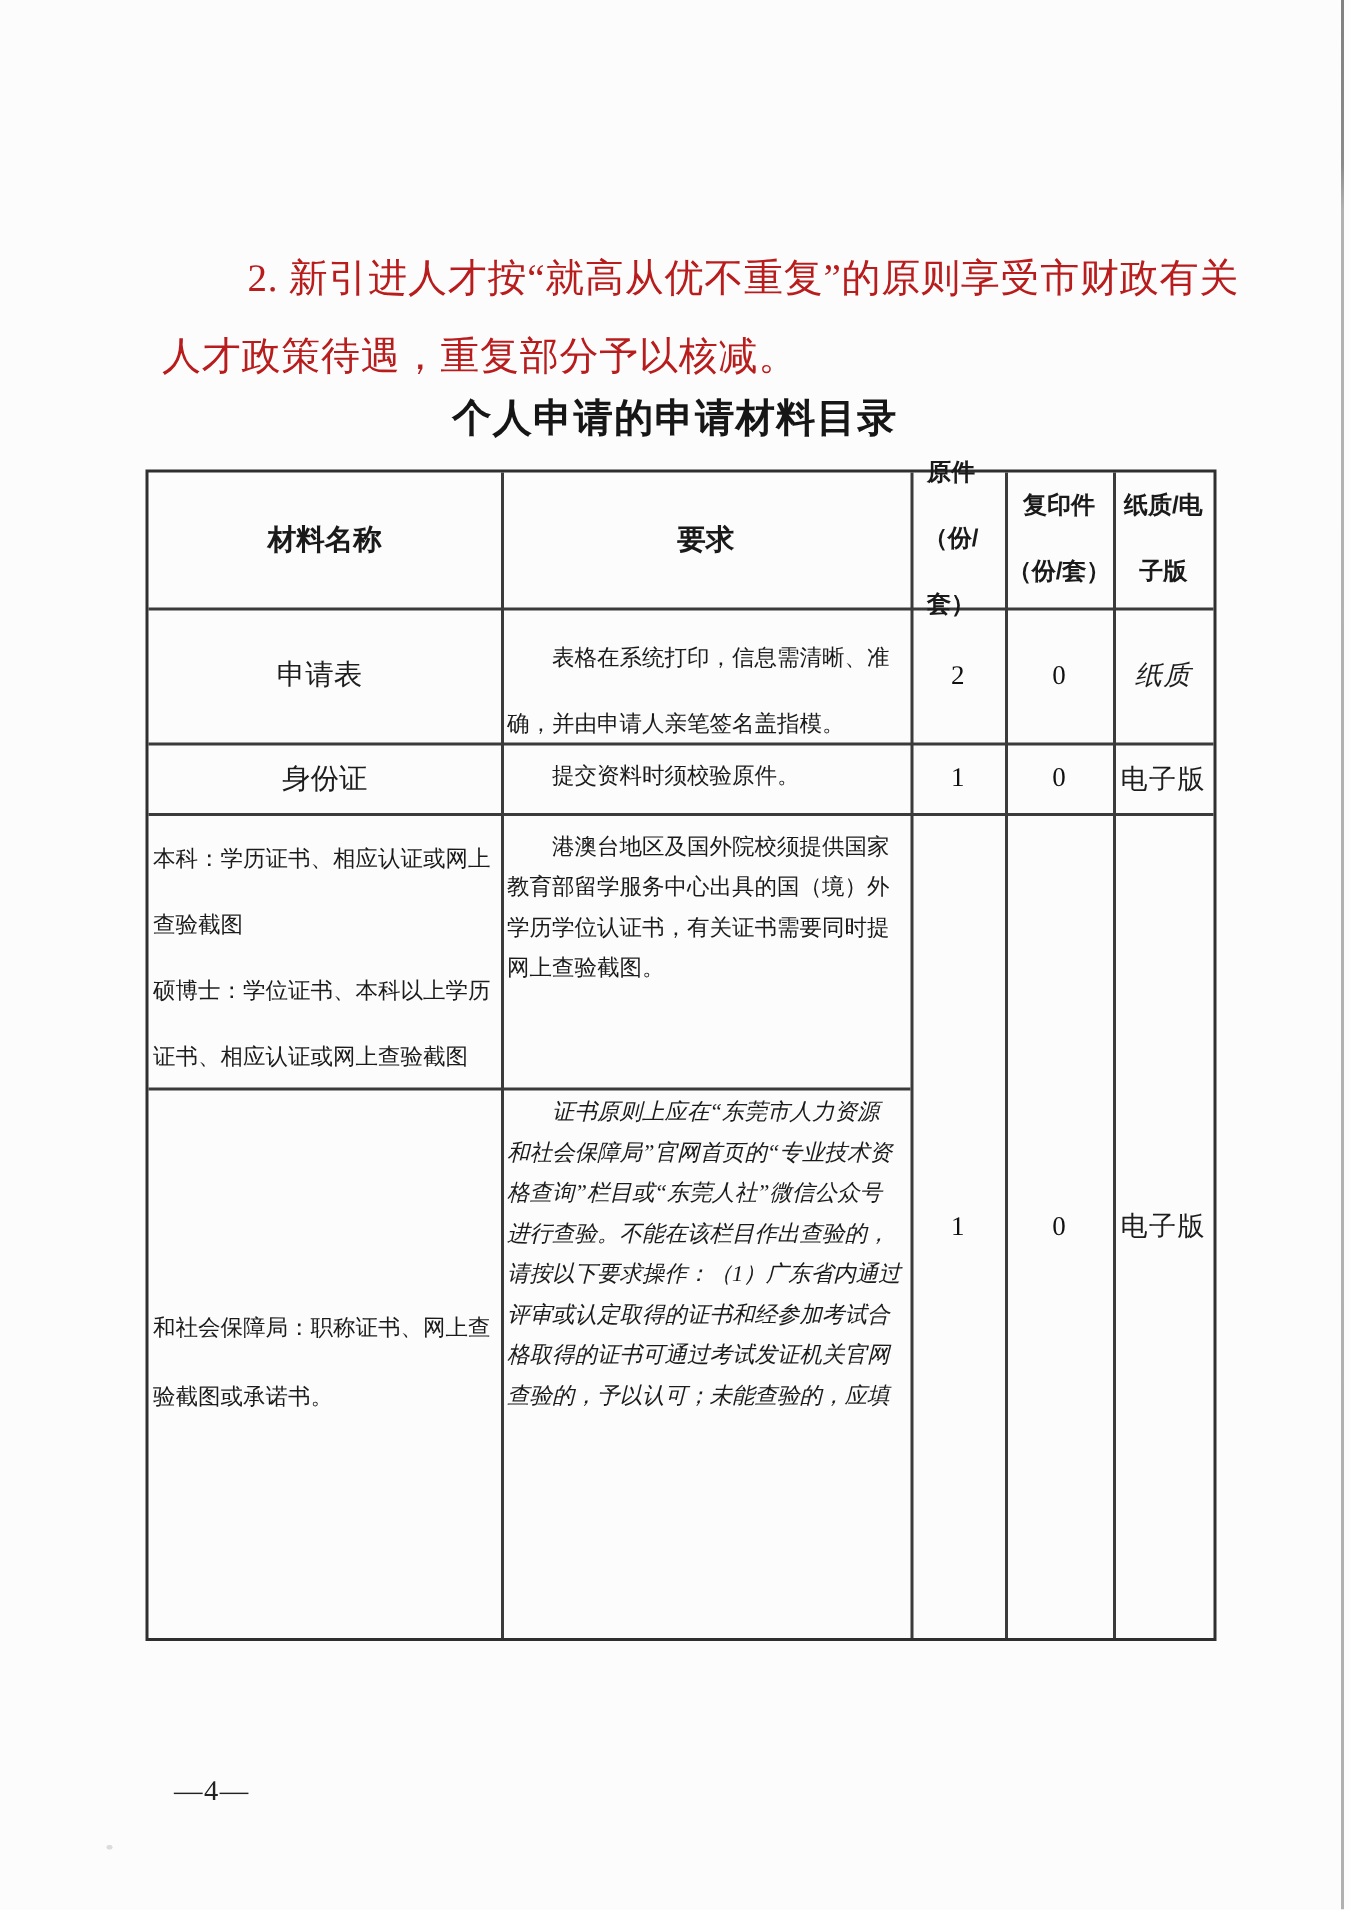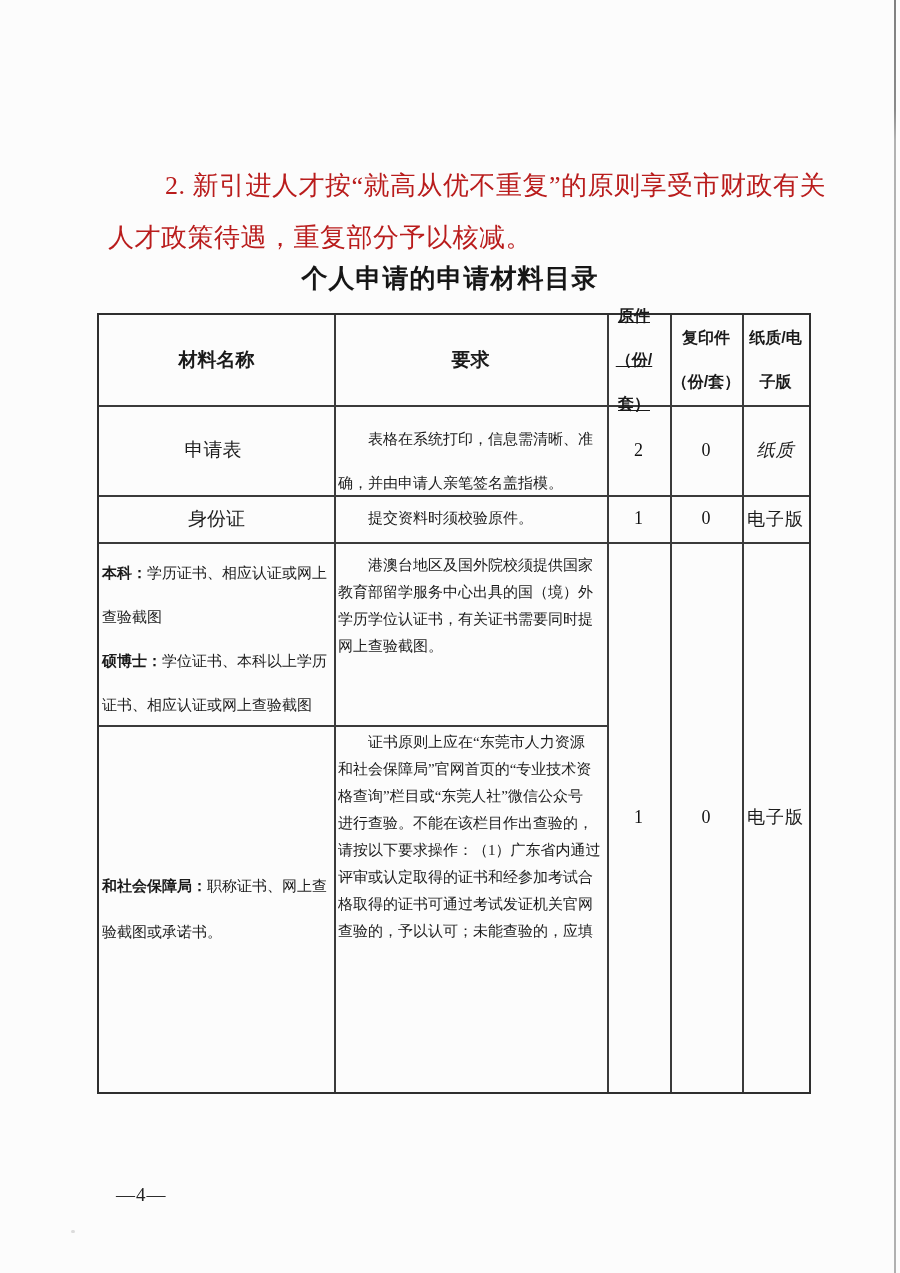--- a/index.html
+++ b/index.html
@@ -46,21 +46,21 @@
   .num-cell{font-size:18px;color:#111;}
   .medium-cell{font-size:18px;color:#1d1d1d;letter-spacing:1px;}
 
   .req-text{
     font-size:15px;line-height:27px;white-space:pre;
     text-indent:30px;color:#1b1b1b;letter-spacing:0;
   }
   .mat-par{
     font-size:15px;line-height:44px;margin:0;color:#1b1b1b;
   }
-  .mat-par b{font-family:"Liberation Sans","DejaVu Sans",sans-serif;font-weight:bold;}
+  .mat-par b{font-family:"Liberation Sans","DejaVu Sans",sans-serif;font-weight:normal;}
 
   
   .pageno{
     position:absolute;left:116px;top:1184px;
     font-size:19px;letter-spacing:1px;color:#222;
   }
   
   .scan-edge{
     position:absolute;left:894px;top:0;width:2px;height:1273px;
     background:linear-gradient(to bottom,#808080 0px,#8a8a8a 110px,#b2b2b2 140px,#b0b0b0 100%);
@@ -84,21 +84,21 @@
   <div class="vline" style="left:508px;"></div>
   <div class="vline" style="left:571px;"></div>
   <div class="vline" style="left:643px;"></div>
   <div class="hline" style="top:90px;width:710px;"></div>
   <div class="hline" style="top:180px;width:710px;"></div>
   <div class="hline" style="top:227px;width:710px;"></div>
   <div class="hline" style="top:410px;width:508px;"></div>
 
   <div class="cell cc hdr hdr-main" style="left:0;top:0;width:235px;height:90px;">材料名称</div>
   <div class="cell cc hdr hdr-main" style="left:235px;top:0;width:273px;height:90px;">要求</div>
-  <div class="cell cc hdr hdr-sub" style="left:508px;top:0;width:54px;height:90px;text-decoration:underline;">原件
+  <div class="cell cc hdr hdr-sub" style="left:508px;top:0;width:54px;height:90px;">原件
 （份/套）</div>
   <div class="cell cc hdr hdr-sub" style="left:571px;top:0;width:72px;height:90px;">复印件
 （份/套）</div>
   <div class="cell cc hdr hdr-sub" style="left:643px;top:0;width:67px;height:90px;">纸质/电
 子版</div>
 
   <div class="cell cc name-cell" style="left:0;top:90px;width:228px;height:90px;">申请表</div>
   <div class="cell req-text" style="left:235px;top:90px;width:273px;height:90px;padding:12px 4px 0;line-height:44px;">表格在系统打印，信息需清晰、准
 确，并由申请人亲笔签名盖指模。</div>
   <div class="cell cc num-cell" style="left:508px;top:90px;width:63px;height:90px;">2</div>
@@ -116,21 +116,21 @@
     <p class="mat-par"><b>硕博士：</b><span>学位证书、本科以上学历证书、相应认证或网上查验截图</span></p>
   </div>
   <div class="cell req-text" style="left:235px;top:227px;width:273px;height:183px;padding:10px 4px 0;overflow:hidden;">港澳台地区及国外院校须提供国家
 教育部留学服务中心出具的国（境）外
 学历学位认证书，有关证书需要同时提
 网上查验截图。</div>
 
   <div class="cell" style="left:0;top:410px;width:235px;height:367px;padding:0 3px;display:flex;flex-direction:column;justify-content:center;overflow:hidden;">
     <p class="mat-par" style="line-height:46px;"><b>和社会保障局：</b><span>职称证书、网上查验截图或承诺书。</span></p>
   </div>
-  <div class="cell req-text" style="left:235px;top:410px;width:318px;height:367px;padding:4px 4px 0;overflow:hidden;">证书原则上应在“东莞市人力资源
+  <div class="cell req-text" style="left:235px;top:410px;width:318px;height:367px;padding:4px 4px 0;overflow:hidden;font-style:italic;">证书原则上应在“东莞市人力资源
 和社会保障局”官网首页的“专业技术资
 格查询”栏目或“东莞人社”微信公众号
 进行查验。不能在该栏目作出查验的，
 请按以下要求操作：（1）广东省内通过
 评审或认定取得的证书和经参加考试合
 格取得的证书可通过考试发证机关官网
 查验的，予以认可；未能查验的，应填</div>
 
   <div class="cell cc num-cell" style="left:508px;top:227px;width:63px;height:550px;">1</div>
   <div class="cell cc num-cell" style="left:571px;top:227px;width:72px;height:550px;">0</div>

